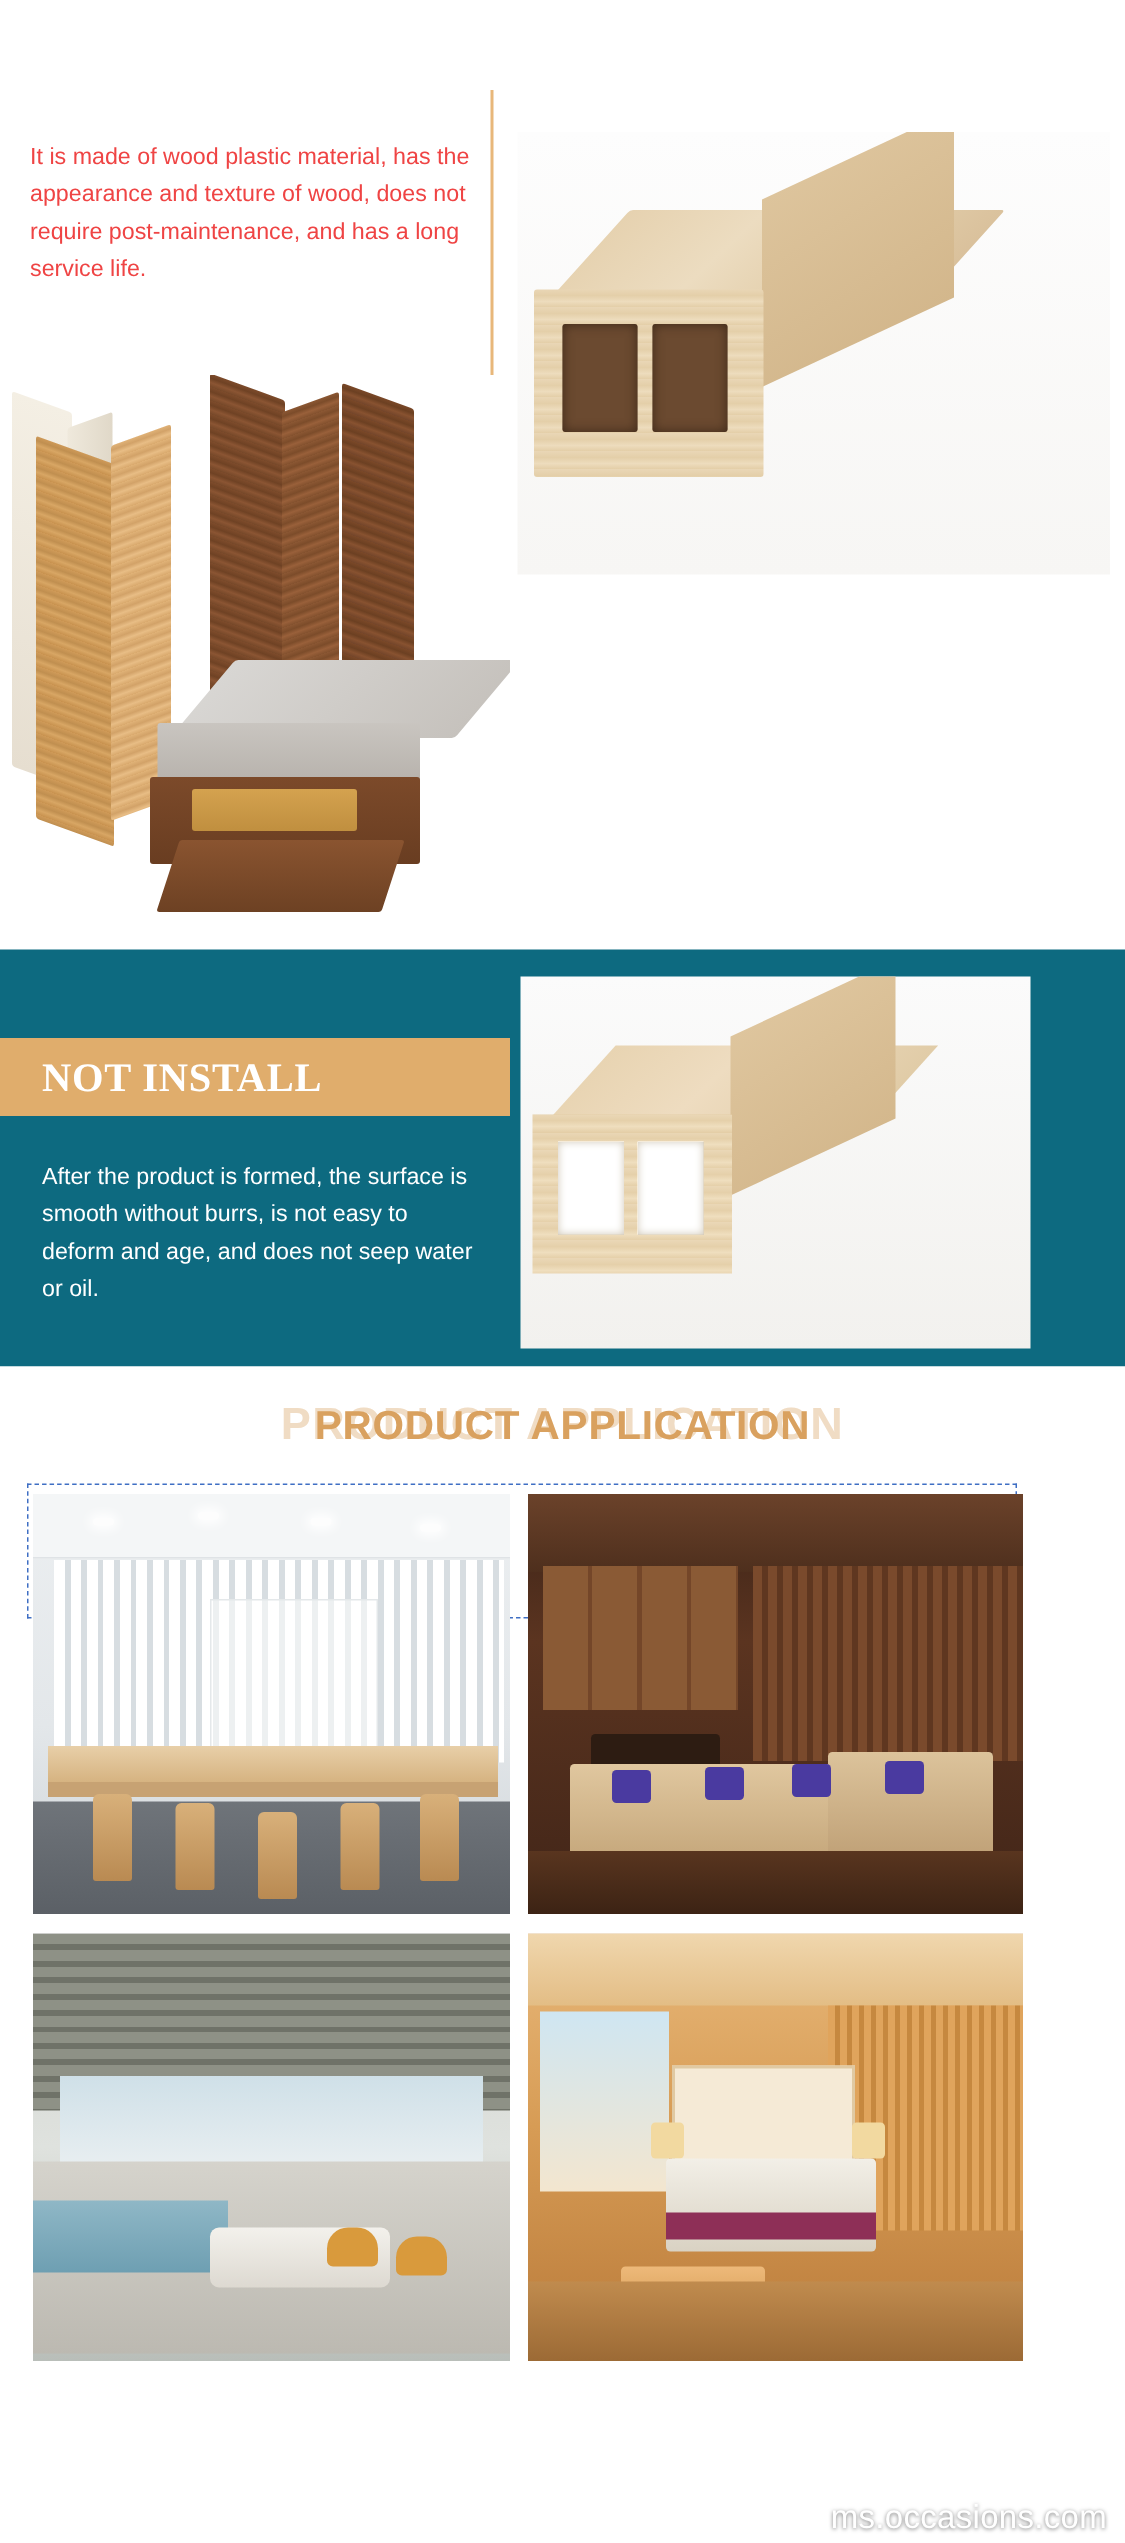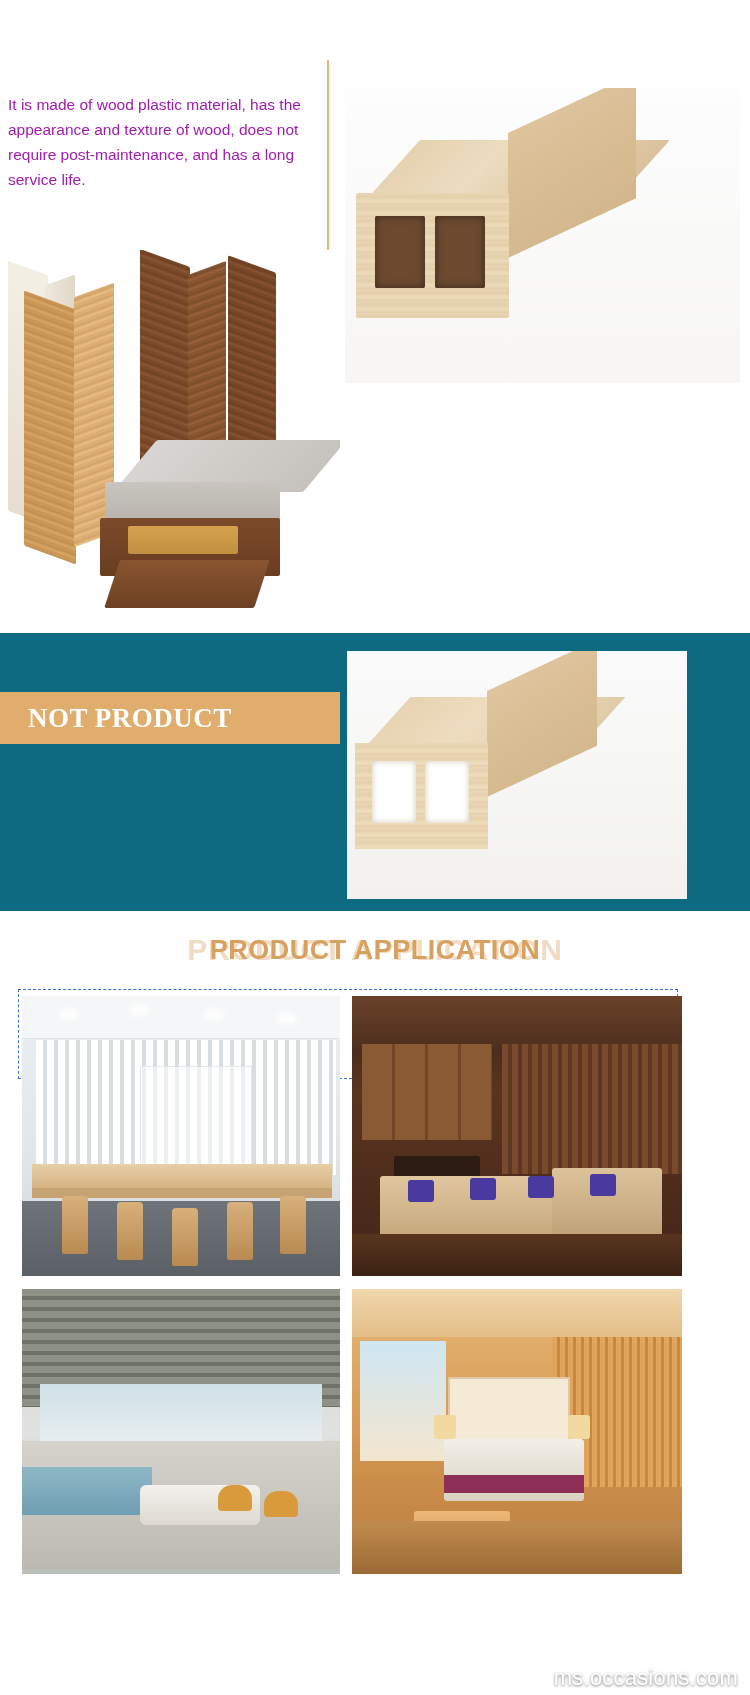--- a/index.html
+++ b/index.html
@@ -34,26 +34,26 @@
     position: absolute;
     left: 327px;
     top: 60px;
     width: 2px;
     height: 545px;
     background: #e8b77a;
   }
 
   .intro-text {
     position: absolute;
-    left: 8px;
+    left: 20px;
     top: 92px;
     width: 300px;
     font-size: 15.5px;
     line-height: 25px;
-    color: #a21caf;
+    color: #ef4444;
   }
 
   
   .beam-photo-1 {
     position: absolute;
     left: 345px;
     top: 88px;
     width: 395px;
     height: 295px;
     background: linear-gradient(180deg,#fdfdfd 0%, #f7f6f4 100%);
@@ -376,22 +376,23 @@
       <div class="pf pf-brn-beam"></div>
       <div class="pf pf-yellow"></div>
       <div class="pf pf-brn-foot"></div>
     </div>
 
 
   </div>
 
   <div class="sec2">
     <div class="banner-tan">
-      <div class="btxt">NOT PRODUCT</div>
-    </div>
+      <div class="btxt">NOT INSTALL</div>
+    </div>
+    <div class="deform-text">After the product is formed, the surface is smooth without burrs, is not easy to deform and age, and does not seep water or oil.</div>
 
     <div class="beam-photo-2">
       <div class="beam-shape b2-top"></div>
       <div class="beam-shape b2-side"></div>
       <div class="beam-shape b2-front"></div>
       <div class="beam-shape b2-hole1"></div>
       <div class="beam-shape b2-hole2"></div>
     </div>
   </div>
 

